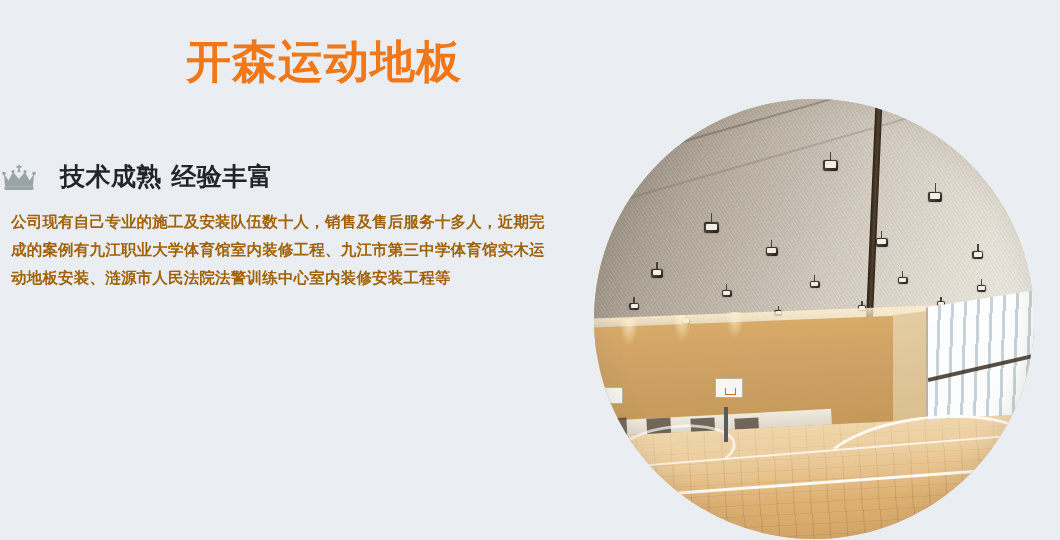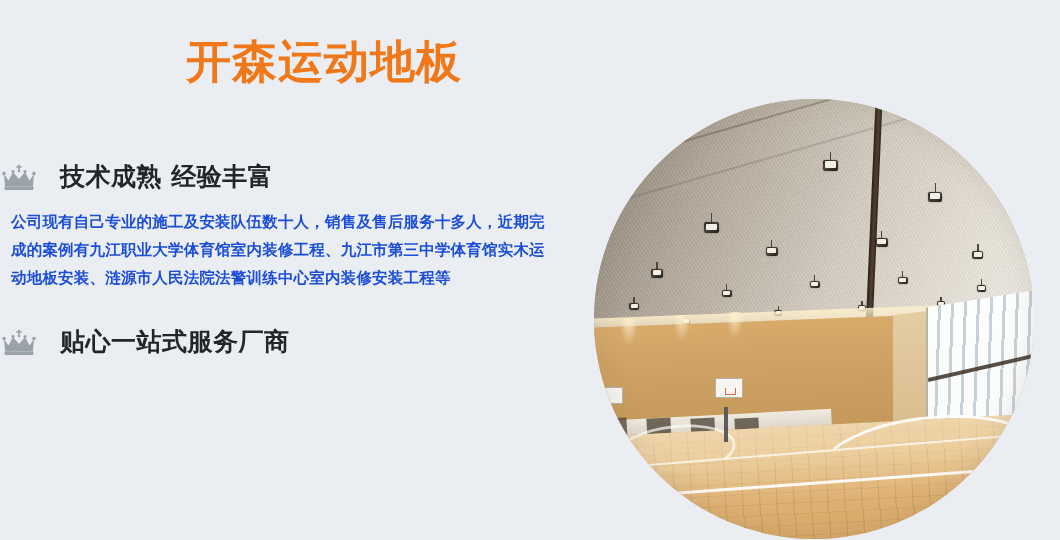--- a/index.html
+++ b/index.html
@@ -105,21 +105,21 @@
     letter-spacing: 0.5px;
     white-space: nowrap;
     font-family: "DejaVu Sans", "Liberation Sans", sans-serif;
   }
   .feature-body {
     margin-top: 12px;
     padding-left: 11px;
     padding-right: 8px;
     font-size: 15.5px;
     line-height: 28px;
-    color: #1d4ed8;
+    color: #a16207;
     letter-spacing: 0.2px;
     font-weight: bold;
     font-family: "DejaVu Sans", "Liberation Sans", sans-serif;
     max-width: 548px;
   }
 
   
   .photo-circle {
     position: absolute;
     left: 594px;
@@ -416,37 +416,20 @@
             <circle cx="34" cy="14" r="2.6"></circle>
             <rect x="5" y="44.5" width="58" height="7.5" rx="2.4"></rect>
           </g>
         </svg>
         <div class="feature-title">技术成熟 经验丰富</div>
       </div>
       <div class="feature-body">公司现有自己专业的施工及安装队伍数十人，销售及售后服务十多人，近期完成的案例有九江职业大学体育馆室内装修工程、九江市第三中学体育馆实木运动地板安装、涟源市人民法院法警训练中心室内装修安装工程等</div>
     </div>
 
     <div class="feature">
-      <div class="feature-head">
-        <svg class="crown-icon" viewBox="0 0 68 54">
-          <g fill="#9aa3a8">
-            <rect x="32.2" y="1.5" width="3.6" height="10"></rect>
-            <rect x="28.6" y="4.2" width="10.8" height="3.1"></rect>
-            <path d="M4 20 L13 33 L22 16 L34 30 L46 16 L55 33 L64 20
-                     L62 44 L6 44 Z"></path>
-            <circle cx="4" cy="19" r="3.6"></circle>
-            <circle cx="64" cy="19" r="3.6"></circle>
-            <circle cx="22" cy="15" r="3.1"></circle>
-            <circle cx="46" cy="15" r="3.1"></circle>
-            <circle cx="34" cy="14" r="2.6"></circle>
-            <rect x="5" y="44.5" width="58" height="7.5" rx="2.4"></rect>
-          </g>
-        </svg>
-        <div class="feature-title">贴心一站式服务厂商</div>
-      </div>
     </div>
 
   </div>
 
   <div class="photo-circle">
     <div class="photo-inner">
 
       <div class="ceil">
         <div class="ceil-tex"></div>
         <div class="ceil-band b1"></div>

